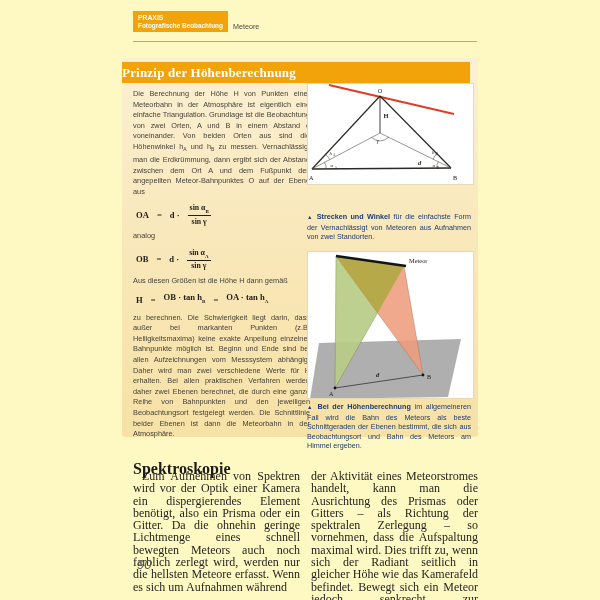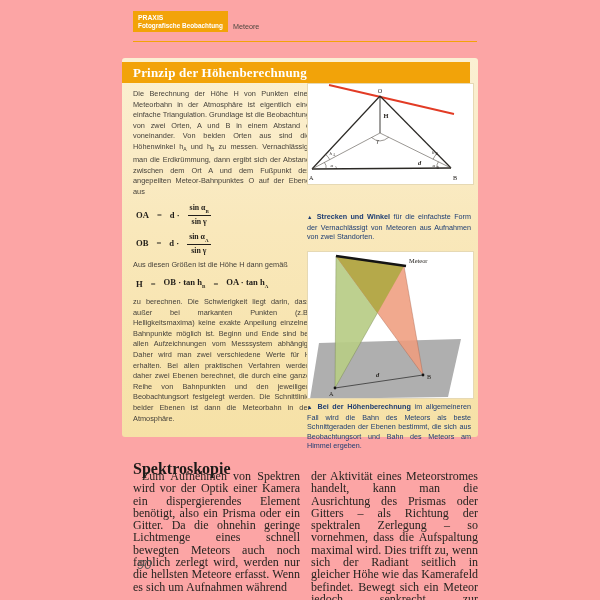--- a/index.html
+++ b/index.html
@@ -1,32 +1,32 @@
 <!DOCTYPE html>
 <html lang="de"><head>
 <meta charset="utf-8">
 <style>
   html,body{margin:0;padding:0;background:#ffffff;}
-  #canvas{position:relative;width:600px;height:600px;background:#fca5a5;overflow:hidden;
+  #canvas{position:relative;width:600px;height:600px;background:#fef9c3;overflow:hidden;
           font-family:"Liberation Sans",sans-serif;}
 
   
   .kicker{position:absolute;left:133px;top:11px;width:95px;height:21px;background:#F2A309;
           color:#ffffff;box-sizing:border-box;padding:2.5px 5px;line-height:8px;}
   .kicker .l1{font-size:6.8px;font-weight:bold;}
   .kicker .l2{font-size:6.4px;font-weight:bold;}
   .tab{position:absolute;left:233px;top:22px;font-size:7.2px;color:#4b463f;}
   .rule{position:absolute;left:133px;top:41px;width:344px;height:1.4px;background:#F2A309;}
 
   
   .infobox{position:absolute;left:122px;top:58px;width:356px;height:379px;border-radius:3px;
            background:linear-gradient(180deg,#FBF0D3 0%,#F9E8BB 45%,#F6E1A6 100%);}
   .ib-title{position:absolute;left:0;top:4px;width:348px;height:21px;background:#F2A309;
             color:#fff;font-family:"Liberation Serif",serif;font-weight:bold;font-size:13px;
-            line-height:21px;padding-left:11px;box-sizing:border-box;letter-spacing:.2px;}
+            line-height:21px;box-sizing:border-box;letter-spacing:.2px;}
   .col-left{position:absolute;left:11px;top:31px;width:177px;color:#46423b;
             font-size:7.35px;line-height:10.6px;text-align:justify;}
   .col-left p{margin:0;}
   .lab{margin:6px 0 2px 1px;text-align:left;}
   sub{font-size:5px;}
   .formula{display:flex;align-items:center;gap:8px;margin:6px 0 5px 3px;
            font-family:"Liberation Serif",serif;font-weight:bold;font-size:8.6px;color:#201d19;}
   .frac{display:inline-flex;flex-direction:column;align-items:center;font-size:7.8px;line-height:1.2;}
   .frac .num{border-bottom:0.9px solid #201d19;padding:0 2px 0.5px;}
   .frac .den{padding-top:0.5px;}
@@ -75,20 +75,21 @@
       <div class="formula">
         <span>OA</span>
           <span>=</span>
           <span>d ·</span>
         <span class="frac">
           <span class="num"><span>sin α</span><sub>B</sub></span>
           <span class="den">sin γ</span>
         </span>
       </div>
 
+      <p class="lab">analog</p>
 
       <div class="formula">
         <span>OB</span>
           <span>=</span>
           <span>d ·</span>
         <span class="frac">
           <span class="num"><span>sin α</span><sub>A</sub></span>
           <span class="den">sin γ</span>
         </span>
       </div>

